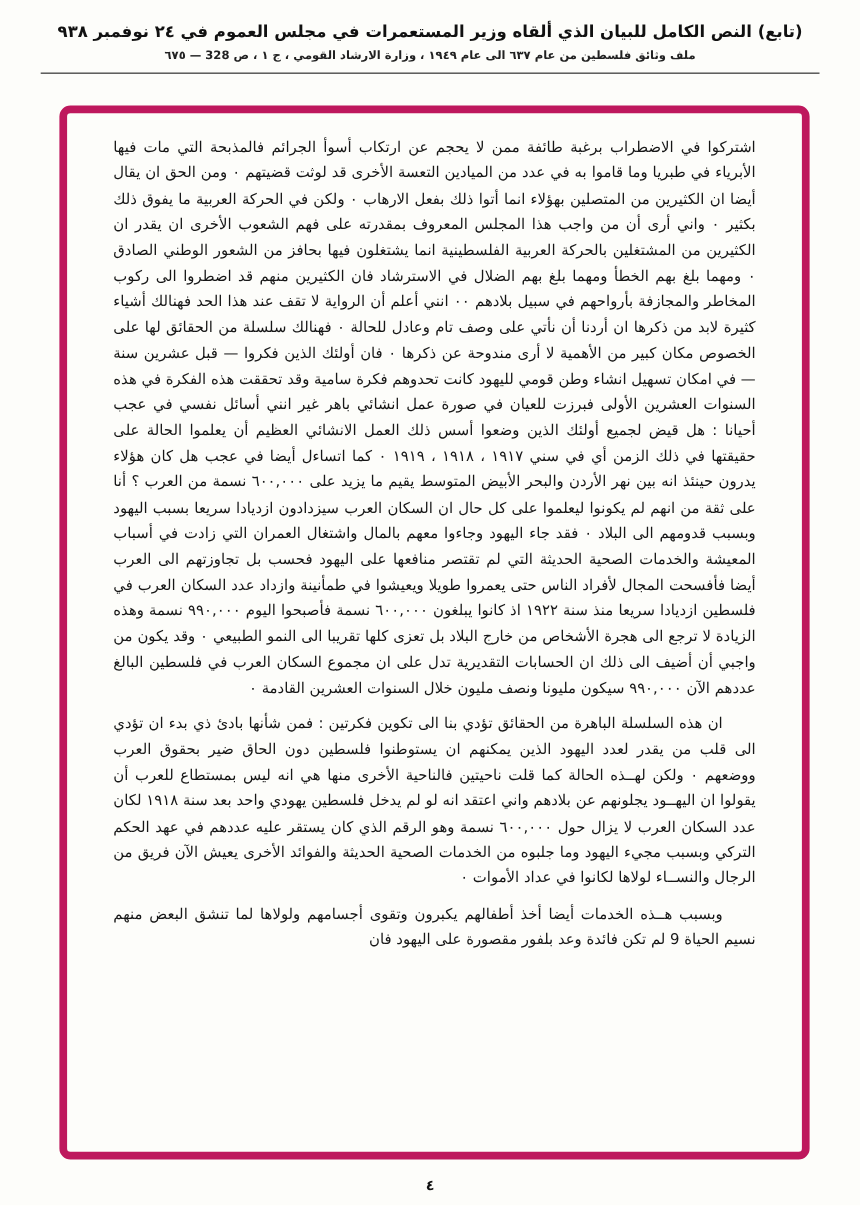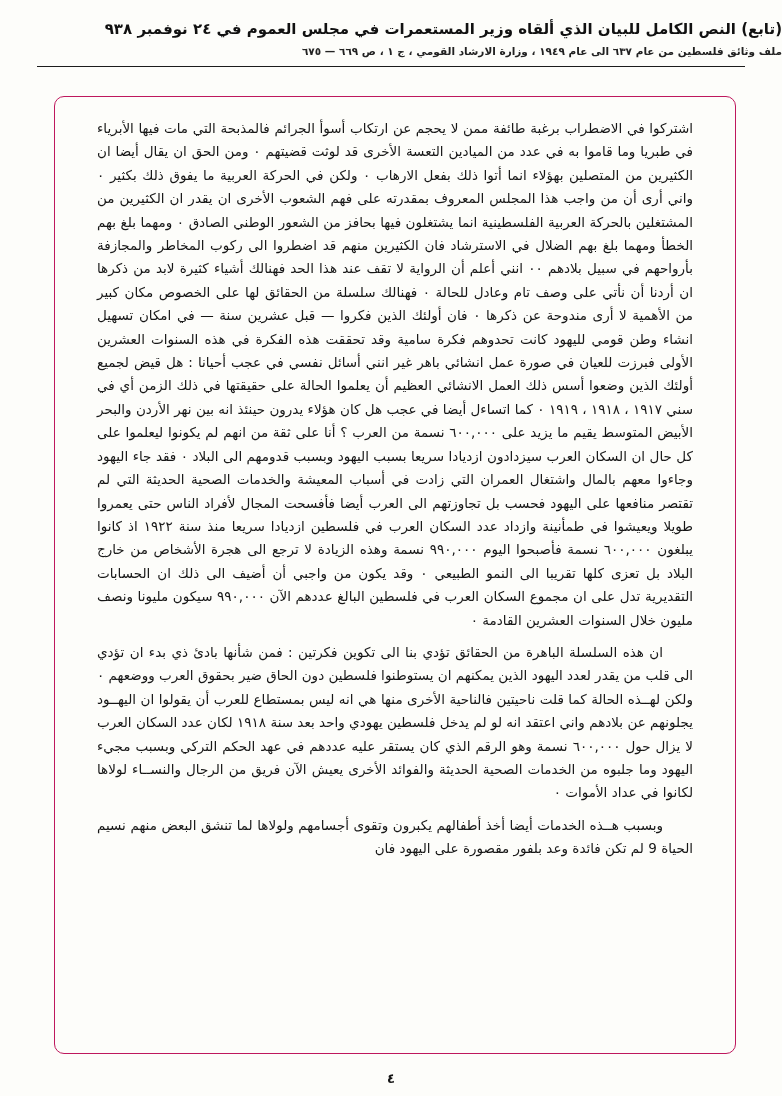--- a/index.html
+++ b/index.html
@@ -12,21 +12,21 @@
     width: 782px;
     height: 1096px;
     background: #fdfdfa;
     font-family: "DejaVu Sans", sans-serif;
     color: #141414;
     overflow: hidden;
     box-sizing: border-box;
   }
   .header {
     padding-top: 20px;
-    text-align: right;
+    text-align: center;
     direction: rtl;
   }
   .doc-title {
     font-size: 15px;
     font-weight: bold;
     letter-spacing: 0.2px;
     color: #111;
   }
   .doc-source {
     margin-top: 7px;
@@ -40,21 +40,21 @@
     border: none;
     border-top: 1.6px solid #1c1c1c;
   }
   .frame {
     position: absolute;
     top: 96px;
     left: 54px;
     width: 682px;
     height: 958px;
     box-sizing: border-box;
-    border: 1px solid #be185d;
+    border: 7px solid #be185d;
     border-radius: 10px;
     background: #fdfdfa;
     padding: 20px 42px 18px 42px;
     direction: rtl;
   }
   .frame p {
     margin: 0;
     font-size: 13.5px;
     line-height: 23.4px;
     text-align: justify;
@@ -75,21 +75,21 @@
     color: #111;
   }
 </style>
 </head>
 <body>
 
 <div class="page">
 
   <div class="header">
     <div class="doc-title">(تابع) النص الكامل للبيان الذي ألقاه وزير المستعمرات في مجلس العموم في ٢٤ نوفمبر ٩٣٨</div>
-    <div class="doc-source">ملف وثائق فلسطين من عام ٦٣٧ الى عام ١٩٤٩ ، وزارة الارشاد القومي ، ج ١ ، ص ٦٦٩ — ٦٧٥</div>
+    <div class="doc-source">ملف وثائق فلسطين من عام ٦٣٧ الى عام ١٩٤٩ ، وزارة الارشاد القومي ، ج ١ ، ص 328 — ٦٧٥</div>
     <hr class="header-rule">
   </div>
 
   <div class="frame">
     <p>اشتركوا في الاضطراب برغبة طائفة ممن لا يحجم عن ارتكاب أسوأ الجرائم فالمذبحة التي مات فيها الأبرياء في طبريا وما قاموا به في عدد من الميادين التعسة الأخرى قد لوثت قضيتهم ٠ ومن الحق ان يقال أيضا ان الكثيرين من المتصلين بهؤلاء انما أتوا ذلك بفعل الارهاب ٠ ولكن في الحركة العربية ما يفوق ذلك بكثير ٠ واني أرى أن من واجب هذا المجلس المعروف بمقدرته على فهم الشعوب الأخرى ان يقدر ان الكثيرين من المشتغلين بالحركة العربية الفلسطينية انما يشتغلون فيها بحافز من الشعور الوطني الصادق ٠ ومهما بلغ بهم الخطأ ومهما بلغ بهم الضلال في الاسترشاد فان الكثيرين منهم قد اضطروا الى ركوب المخاطر والمجازفة بأرواحهم في سبيل بلادهم ٠٠ انني أعلم أن الرواية لا تقف عند هذا الحد فهنالك أشياء كثيرة لابد من ذكرها ان أردنا أن نأتي على وصف تام وعادل للحالة ٠ فهنالك سلسلة من الحقائق لها على الخصوص مكان كبير من الأهمية لا أرى مندوحة عن ذكرها ٠ فان أولئك الذين فكروا — قبل عشرين سنة — في امكان تسهيل انشاء وطن قومي لليهود كانت تحدوهم فكرة سامية وقد تحققت هذه الفكرة في هذه السنوات العشرين الأولى فبرزت للعيان في صورة عمل انشائي باهر غير انني أسائل نفسي في عجب أحيانا : هل قيض لجميع أولئك الذين وضعوا أسس ذلك العمل الانشائي العظيم أن يعلموا الحالة على حقيقتها في ذلك الزمن أي في سني ١٩١٧ ، ١٩١٨ ، ١٩١٩ ٠ كما اتساءل أيضا في عجب هل كان هؤلاء يدرون حينئذ انه بين نهر الأردن والبحر الأبيض المتوسط يقيم ما يزيد على ٦٠٠,٠٠٠ نسمة من العرب ؟ أنا على ثقة من انهم لم يكونوا ليعلموا على كل حال ان السكان العرب سيزدادون ازديادا سريعا بسبب اليهود وبسبب قدومهم الى البلاد ٠ فقد جاء اليهود وجاءوا معهم بالمال واشتغال العمران التي زادت في أسباب المعيشة والخدمات الصحية الحديثة التي لم تقتصر منافعها على اليهود فحسب بل تجاوزتهم الى العرب أيضا فأفسحت المجال لأفراد الناس حتى يعمروا طويلا ويعيشوا في طمأنينة وازداد عدد السكان العرب في فلسطين ازديادا سريعا منذ سنة ١٩٢٢ اذ كانوا يبلغون ٦٠٠,٠٠٠ نسمة فأصبحوا اليوم ٩٩٠,٠٠٠ نسمة وهذه الزيادة لا ترجع الى هجرة الأشخاص من خارج البلاد بل تعزى كلها تقريبا الى النمو الطبيعي ٠ وقد يكون من واجبي أن أضيف الى ذلك ان الحسابات التقديرية تدل على ان مجموع السكان العرب في فلسطين البالغ عددهم الآن ٩٩٠,٠٠٠ سيكون مليونا ونصف مليون خلال السنوات العشرين القادمة ٠</p>
     <p>ان هذه السلسلة الباهرة من الحقائق تؤدي بنا الى تكوين فكرتين : فمن شأنها بادئ ذي بدء ان تؤدي الى قلب من يقدر لعدد اليهود الذين يمكنهم ان يستوطنوا فلسطين دون الحاق ضير بحقوق العرب ووضعهم ٠ ولكن لهــذه الحالة كما قلت ناحيتين فالناحية الأخرى منها هي انه ليس بمستطاع للعرب أن يقولوا ان اليهــود يجلونهم عن بلادهم واني اعتقد انه لو لم يدخل فلسطين يهودي واحد بعد سنة ١٩١٨ لكان عدد السكان العرب لا يزال حول ٦٠٠,٠٠٠ نسمة وهو الرقم الذي كان يستقر عليه عددهم في عهد الحكم التركي وبسبب مجيء اليهود وما جلبوه من الخدمات الصحية الحديثة والفوائد الأخرى يعيش الآن فريق من الرجال والنســاء لولاها لكانوا في عداد الأموات ٠</p>
     <p>وبسبب هــذه الخدمات أيضا أخذ أطفالهم يكبرون وتقوى أجسامهم ولولاها لما تنشق البعض منهم نسيم الحياة 9 لم تكن فائدة وعد بلفور مقصورة على اليهود فان</p>
   </div>
 
   <div class="page-number">٤</div>

